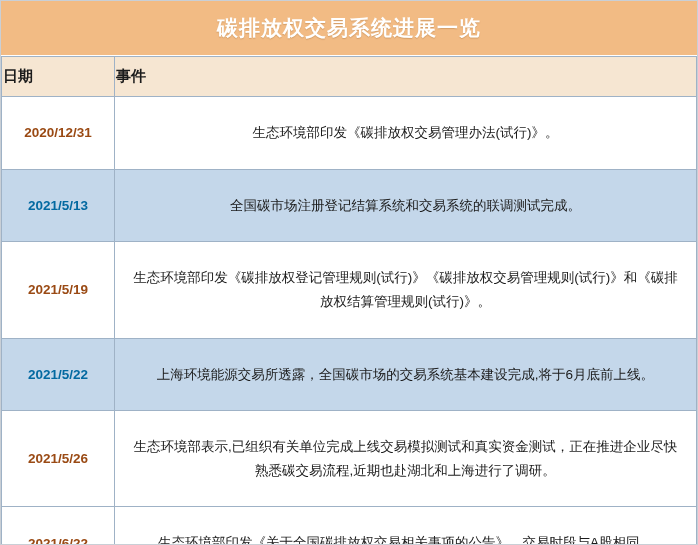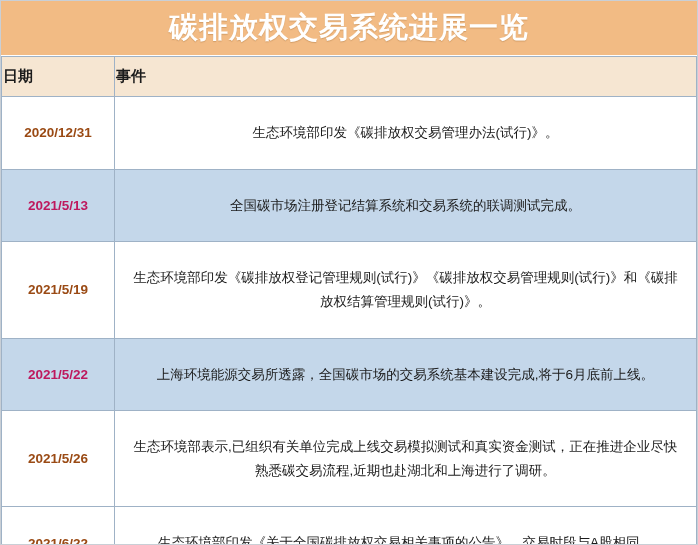--- a/index.html
+++ b/index.html
@@ -70,21 +70,21 @@
     position: relative;
     height: 54px;
     background: #f2bb84;
     border-bottom: 1px solid #ffffff;
     display: flex;
     align-items: center;
     justify-content: center;
     z-index: 3;
   }
   .title-bar .title-text {
-    font-size: 29px;
+    font-size: 21px;
     font-weight: bold;
     color: #ffffff;
     letter-spacing: 1px;
     text-shadow: 0 1px 1px rgba(120,70,20,.25);
   }
   table.grid {
     position: relative;
     width: 100%;
     border-collapse: collapse;
     table-layout: fixed;
@@ -112,21 +112,21 @@
   }
   tbody td.event {
     font-size: 13.5px;
     color: #1b1b1b;
     line-height: 1.75;
     padding: 24px 14px;
     text-align: center;
   }
   tbody tr.odd td { background: #ffffff; }
   tbody tr.even td { background: #c4d7ea; }
-  tbody tr.even td.date { color: #be185d; }
+  tbody tr.even td.date { color: #0369a1; }
 </style>
 </head>
 <body>
 
 <div class="page">
 
   <div class="wm" style="left:60px; top:70px;">
     <span class="wm-logo"></span>
     <span>同花顺</span>
   </div>

